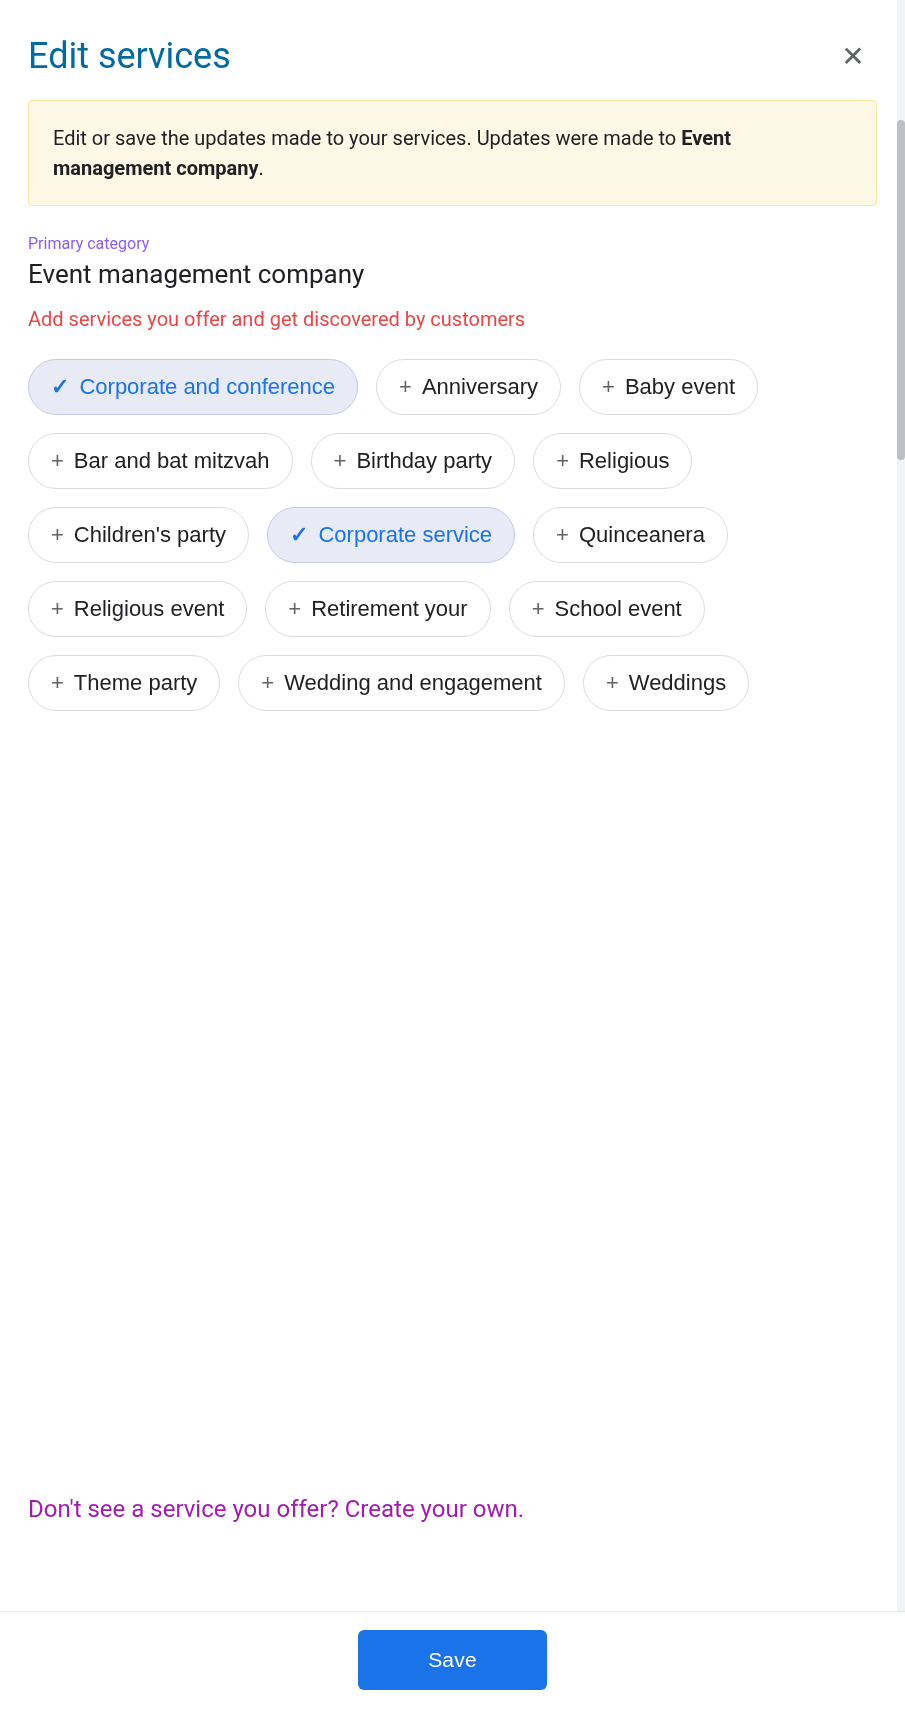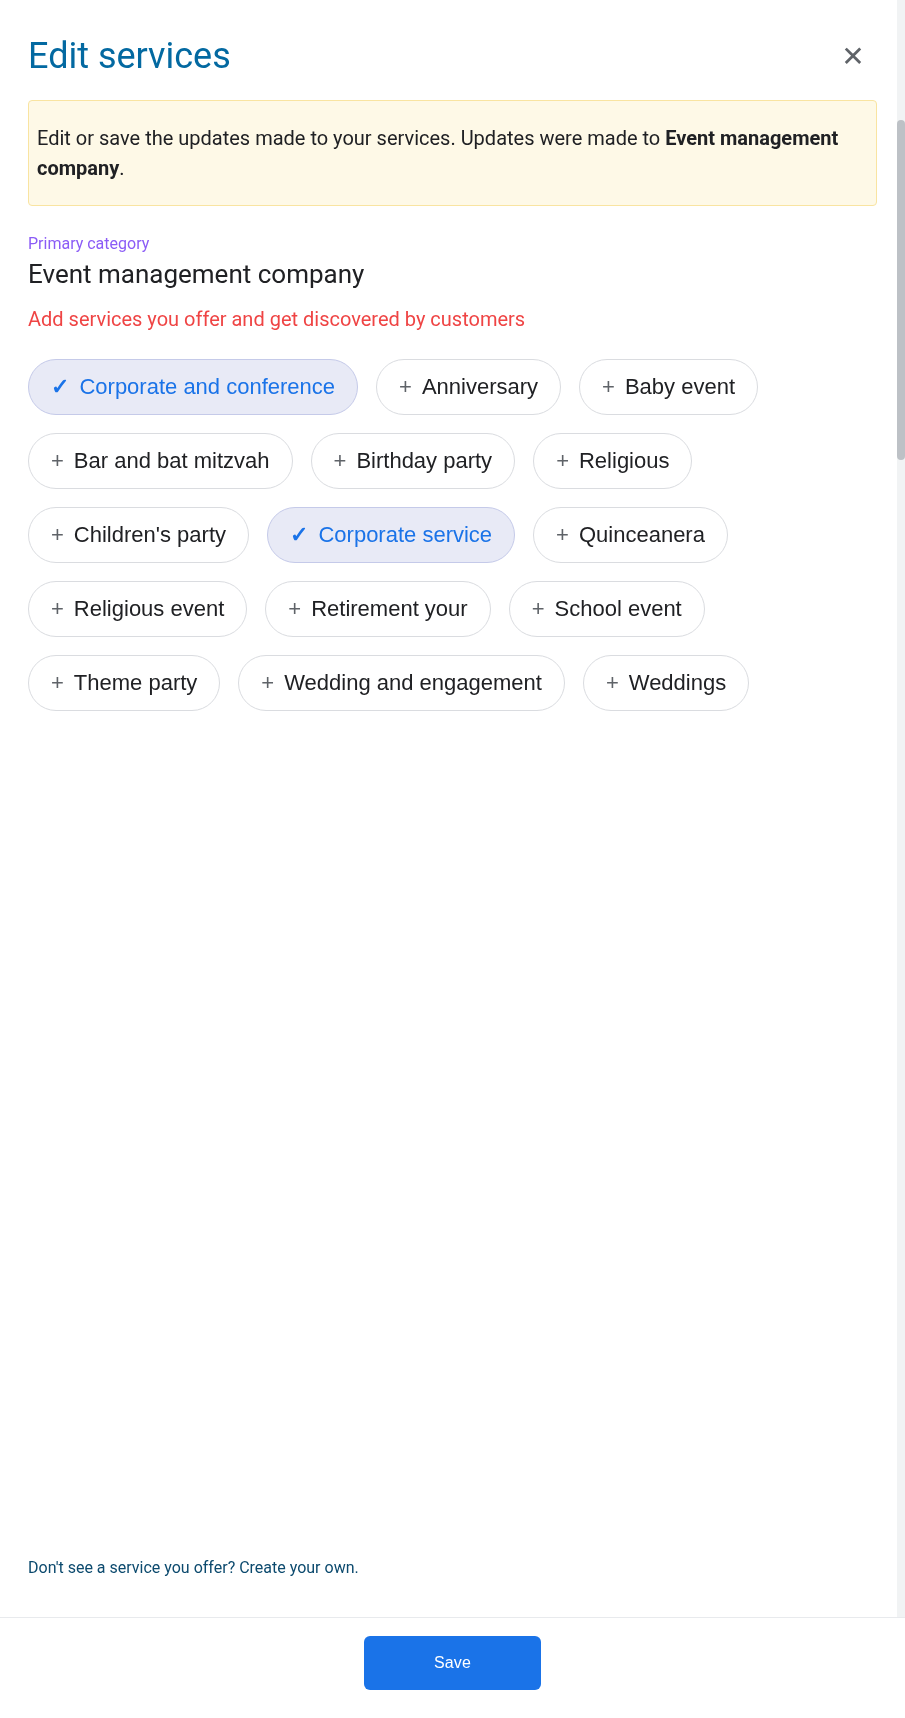--- a/index.html
+++ b/index.html
@@ -46,21 +46,21 @@
       border: none;
       background: transparent;
       font-size: 28px;
       color: #5f6368;
     }
 
     .notice-banner {
       background: #fef9e7;
       border: 1px solid #f9e4a1;
       margin: 0 28px 28px 28px;
-      padding: 22px 8px;
+      padding: 22px 24px;
       border-radius: 4px;
       font-size: 20px;
       color: #202124;
       line-height: 1.5;
     }
 
     .notice-banner strong {
       font-weight: 700;
     }
 
@@ -145,43 +145,43 @@
       color: #5f6368;
       font-weight: 400;
     }
 
     .chip-icon.check {
       color: #1a73e8;
       font-weight: 700;
     }
 
     .dont-see-text {
-      font-size: 16px;
-      color: #0c4a6e;
-      margin-bottom: 40px;
+      font-size: 24px;
+      color: #a21caf;
+      margin-bottom: 88px;
       padding: 0 28px;
     }
 
     .footer {
       position: sticky;
       bottom: 0;
       background: #fff;
       padding: 18px 28px 28px 28px;
       display: flex;
       justify-content: center;
       border-top: 1px solid #e8eaed;
     }
 
     .save-btn {
       background: #1a73e8;
       color: #fff;
       border: none;
       border-radius: 6px;
       padding: 18px 70px;
-      font-size: 16px;
+      font-size: 21px;
       font-weight: 500;
       cursor: pointer;
       letter-spacing: 0.01em;
     }
   </style>
 </head>
 <body>
 
 <div class="modal">
 

